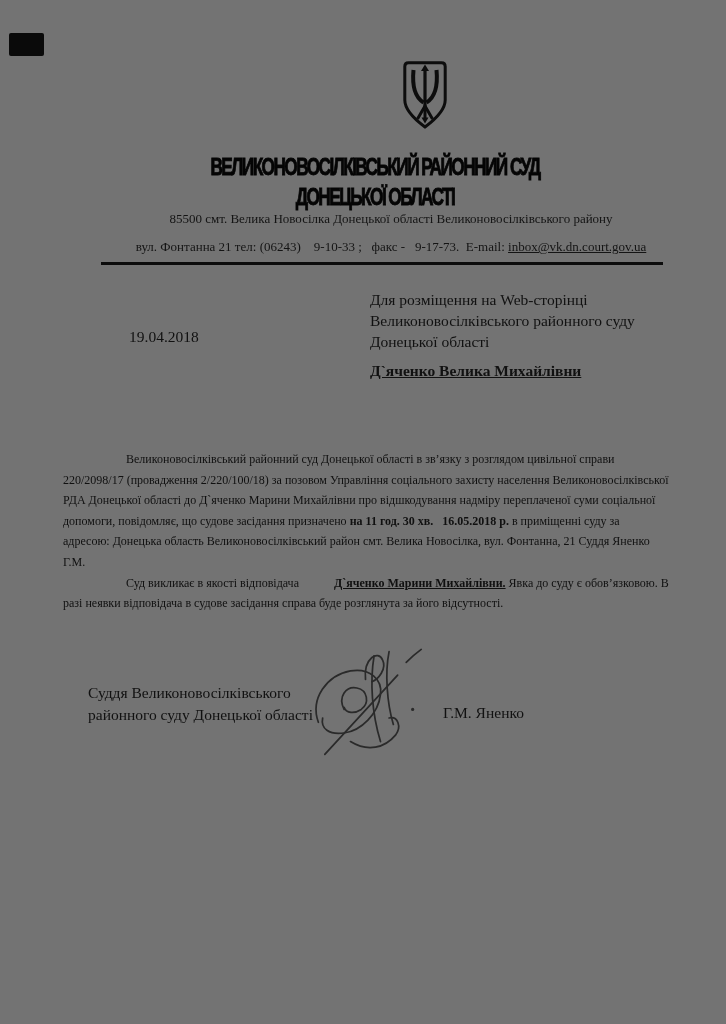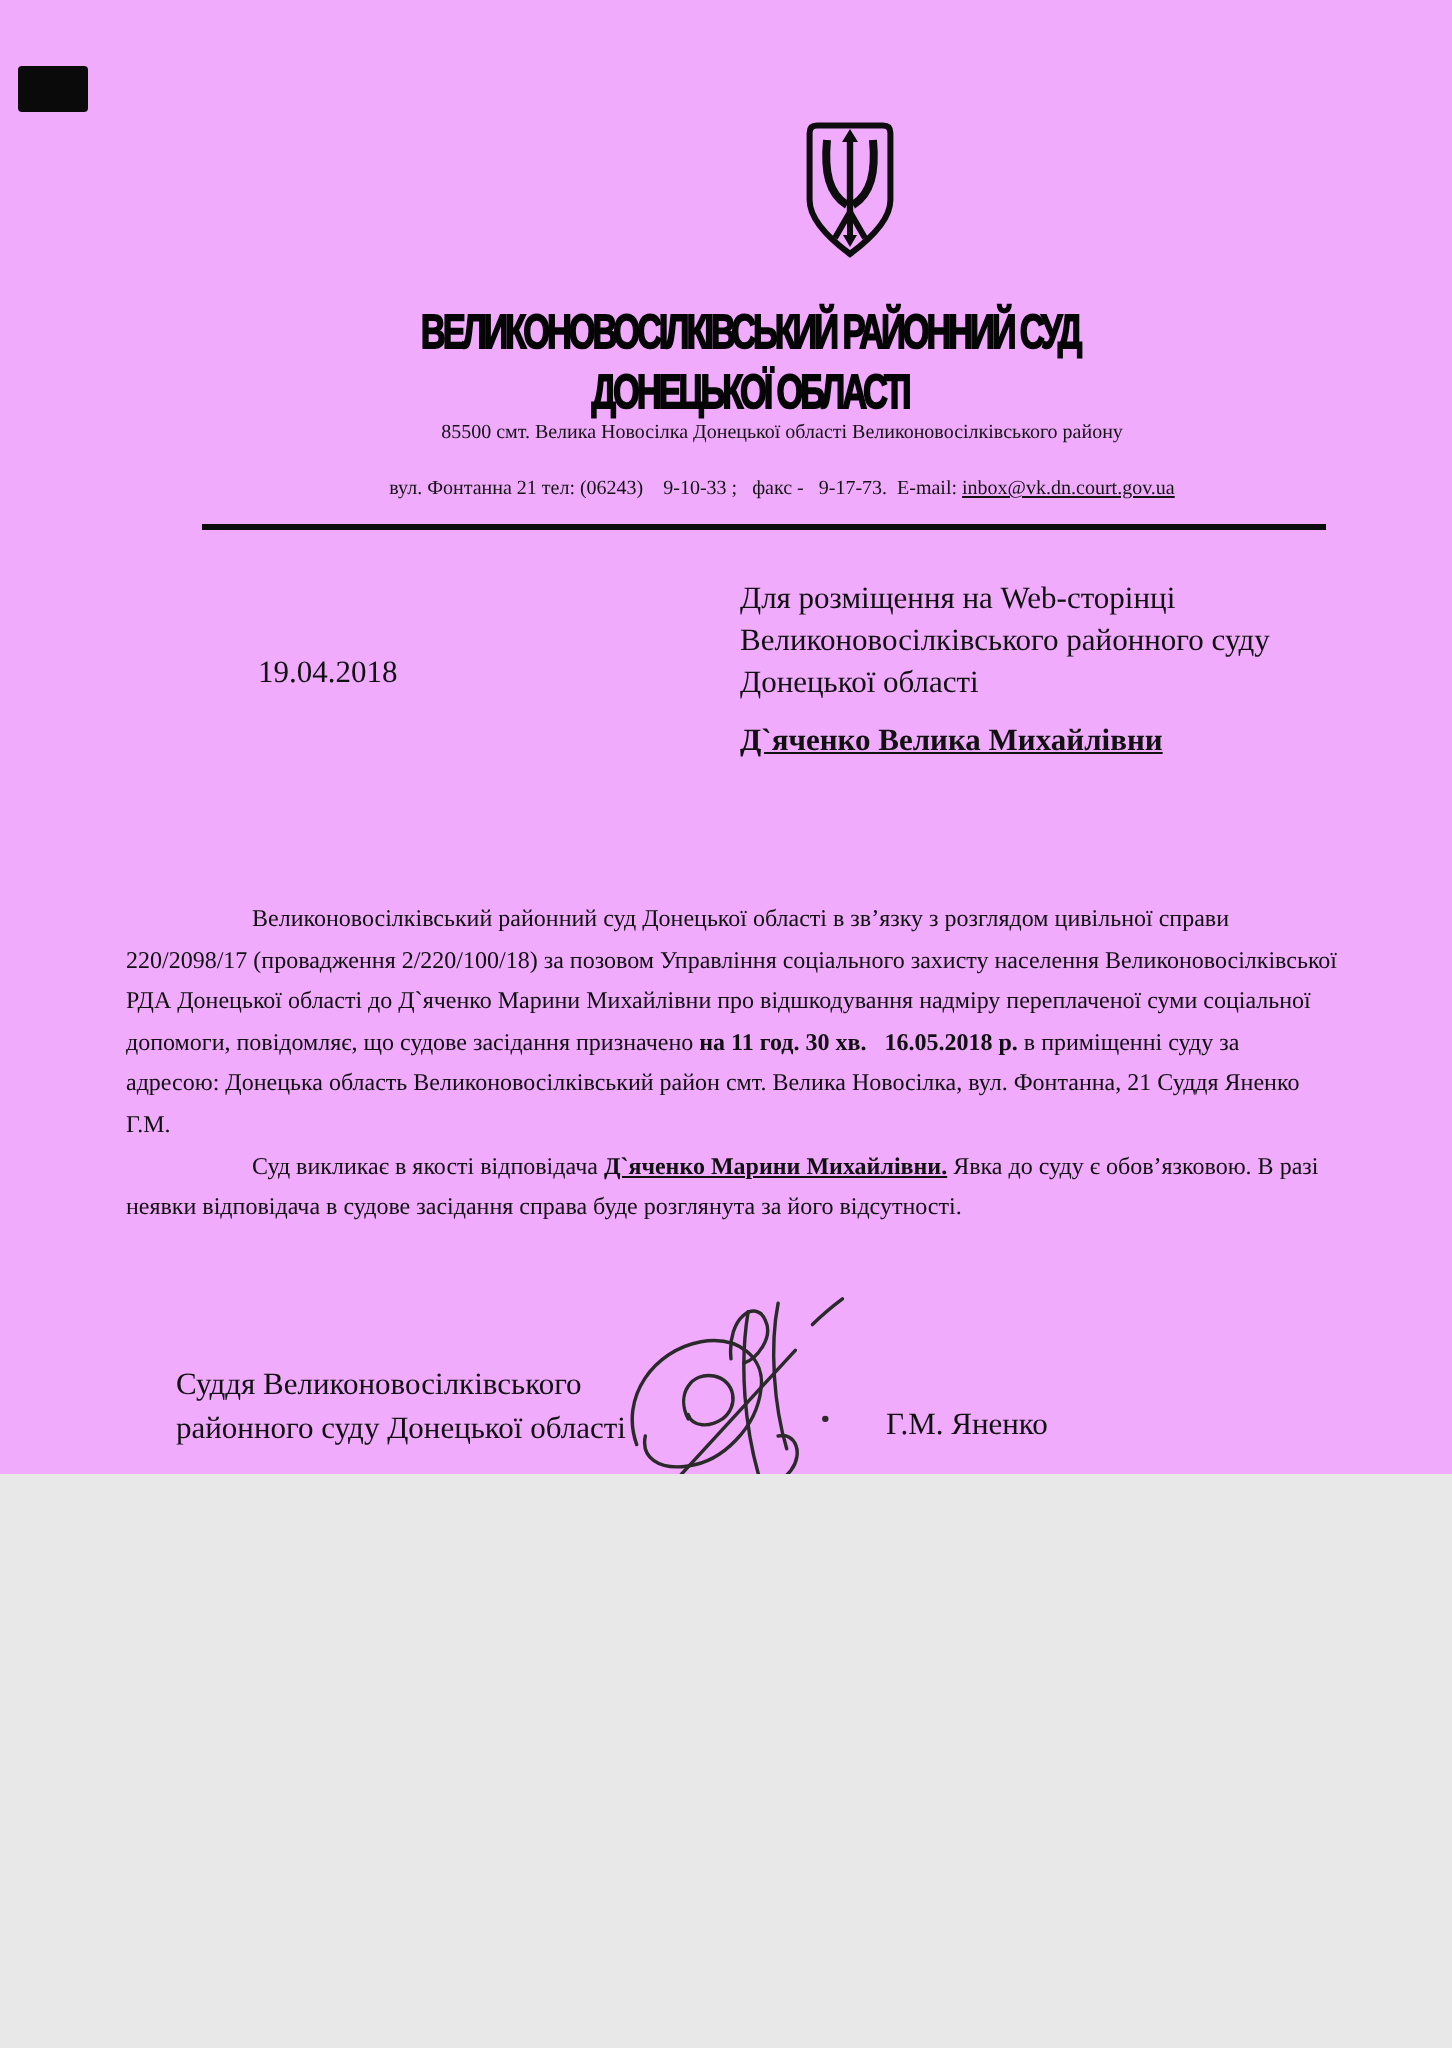--- a/index.html
+++ b/index.html
@@ -1,20 +1,20 @@
 <!DOCTYPE html>
 <html><head>
 <meta charset="utf-8">
 <style>
   html,body { margin:0; padding:0; background:#e8e8e8; }
   .page {
     position:relative;
-    width:726px; height:737px;
+    width:726px; height:1024px;
     margin:0 auto;
-    background:#f0abfc;
+    background:#737373;
     color:#111;
     font-family:"Liberation Serif", serif;
     overflow:hidden;
     text-decoration:underline;
   }
 
   .scan-artifact {
     position:absolute; left:9px; top:33px;
     width:35px; height:23px;
     background:#0a0a0a; border-radius:2px;
@@ -38,21 +38,21 @@
     color:#050505;
     -webkit-text-stroke:0.9px #050505;
   }
   .court-title.l1 { top:153px; }
   .court-title.l2 { top:183px; }
 
   .addr {
     position:absolute; left:391px;
     transform:translateX(-50%);
     white-space:pre;
-    font-size:10px; color:#141414;
+    font-size:13px; color:#141414;
   }
   .addr.l1 { top:211px; }
   .addr.l2 { top:239px; }
   .email { text-decoration:underline; }
 
   .rule {
     position:absolute; left:101px; top:262px;
     width:562px; height:0;
     border-top:3px solid #0c0c0c;
   }
@@ -75,21 +75,21 @@
     position:absolute; left:63px; top:449px;
     width:606px;
     font-size:12px; line-height:20.6px;
     color:#101010;
   }
   .body-text p {
     margin:0; text-indent:63px;
     white-space:pre-wrap;
   }
   .b { font-weight:bold; }
-  .u { text-decoration:underline; }
+  .u { text-decoration:underline;margin-left:32px; }
 
   .sig-left {
     position:absolute; left:88px; top:682px;
     font-size:15.5px; line-height:21.5px;
   }
   .sig-scribble {
     position:absolute; left:303px; top:643px;
     width:140px; height:120px;
   }
   .sig-scribble svg { width:100%; height:100%; display:block; }

